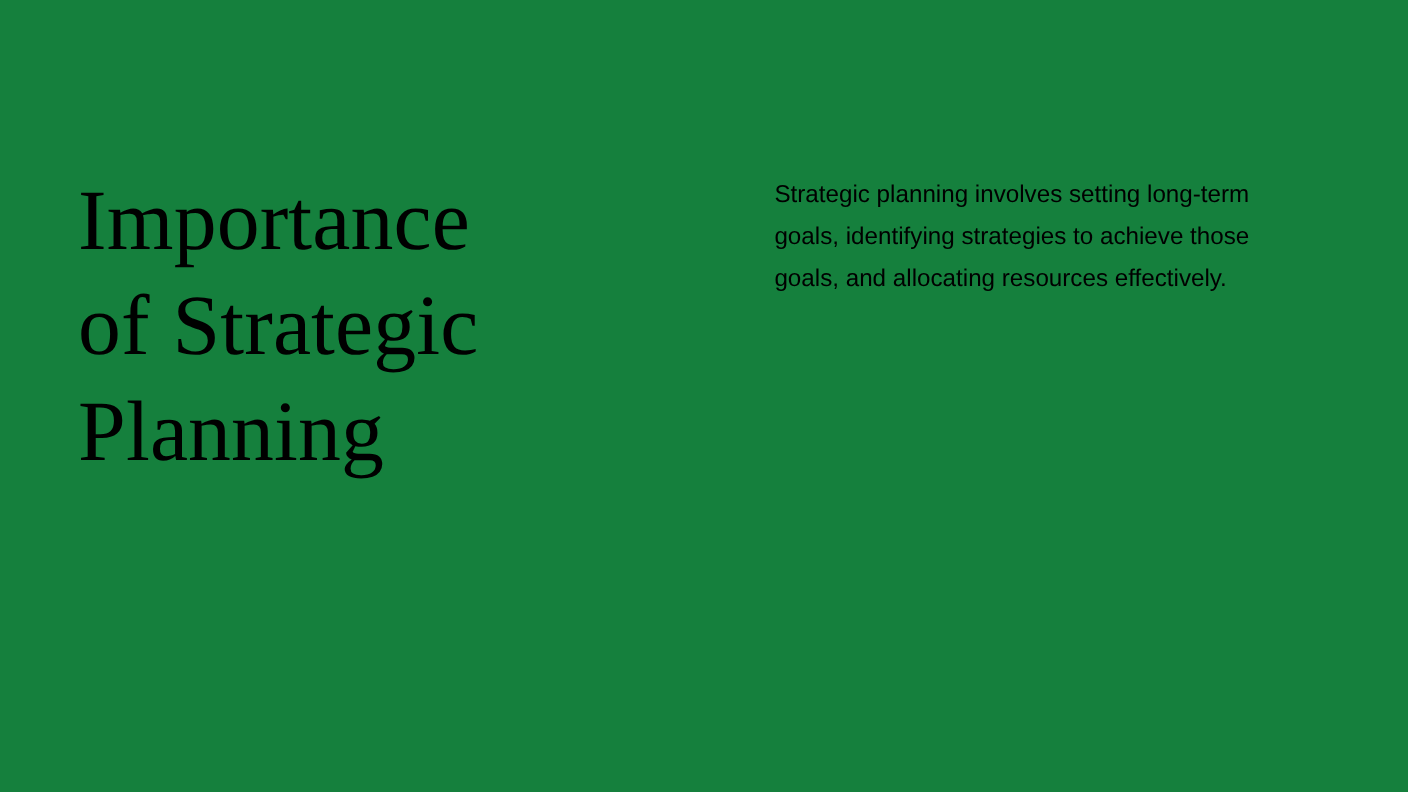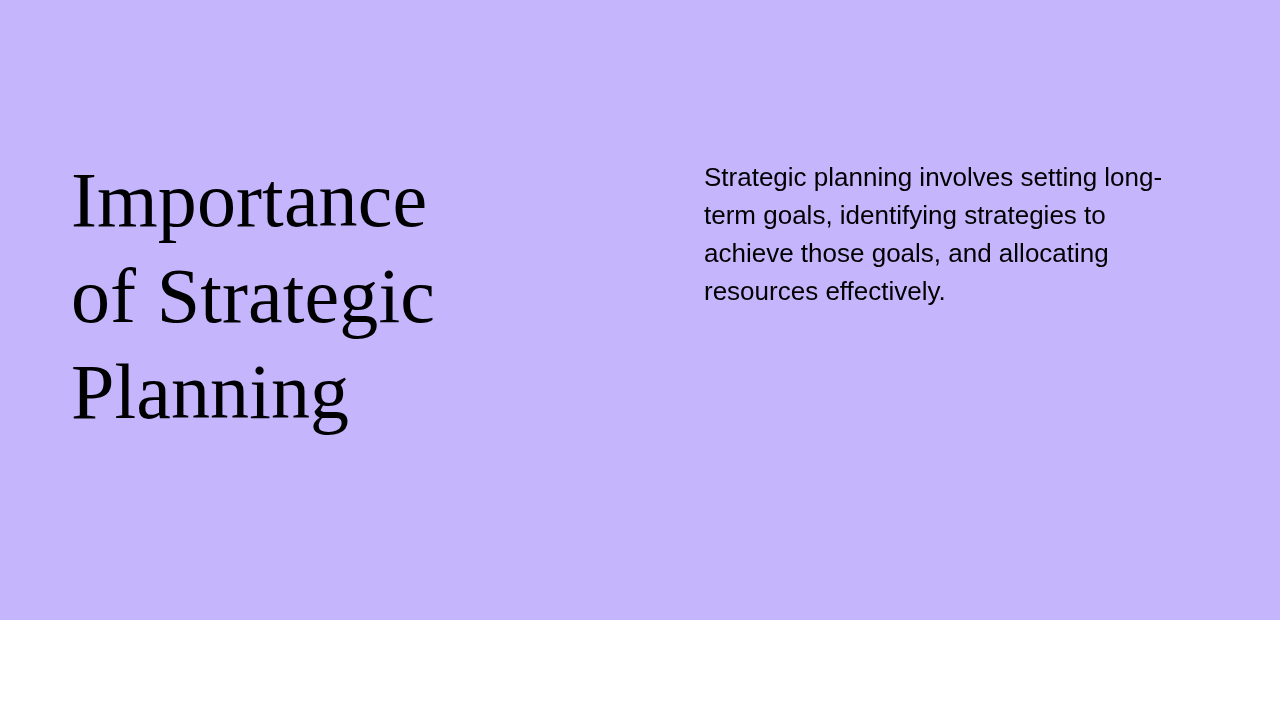--- a/index.html
+++ b/index.html
@@ -13,22 +13,22 @@
     height: 720px;
     overflow: hidden;
     font-family: "Liberation Sans", sans-serif;
     color: #000000;
     -webkit-font-smoothing: antialiased;
   }
 
   #slide {
     position: relative;
     width: 1280px;
-    height: 620px;
-    background: #c4b5fd;
+    height: 720px;
+    background: #15803d;
     box-sizing: border-box;
   }
 
   
   #title-block {
     position: absolute;
     left: 71px;
     top: 152px;
     width: 400px;
   }
@@ -50,21 +50,21 @@
     position: absolute;
     left: 704px;
     top: 158px;
     width: 462px;
   }
 
   .body-paragraph {
     margin: 0;
     font-family: "Liberation Sans", "DejaVu Sans", sans-serif;
     font-weight: 400;
-    font-size: 26px;
+    font-size: 22px;
     line-height: 38px;
     color: #000000;
     text-align: left;
   }
 
   
   .paragraph-gap {
     height: 38px;
     line-height: 38px;
     font-size: 26px;

